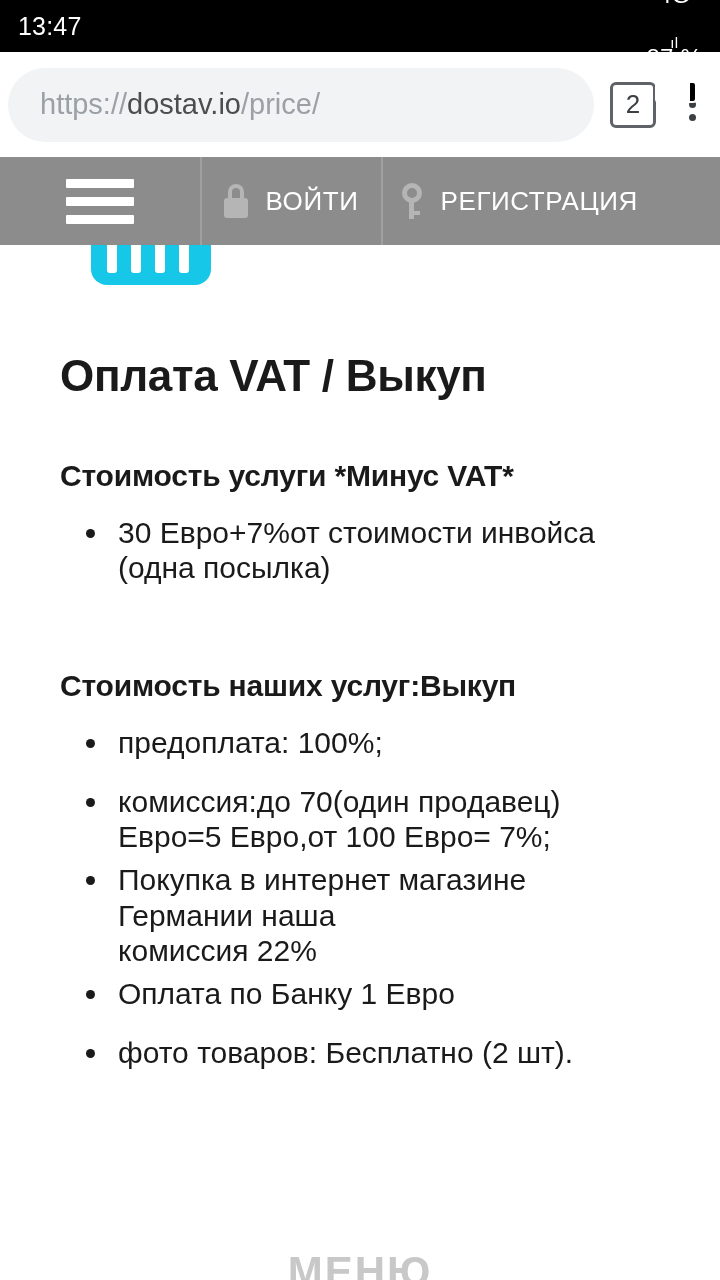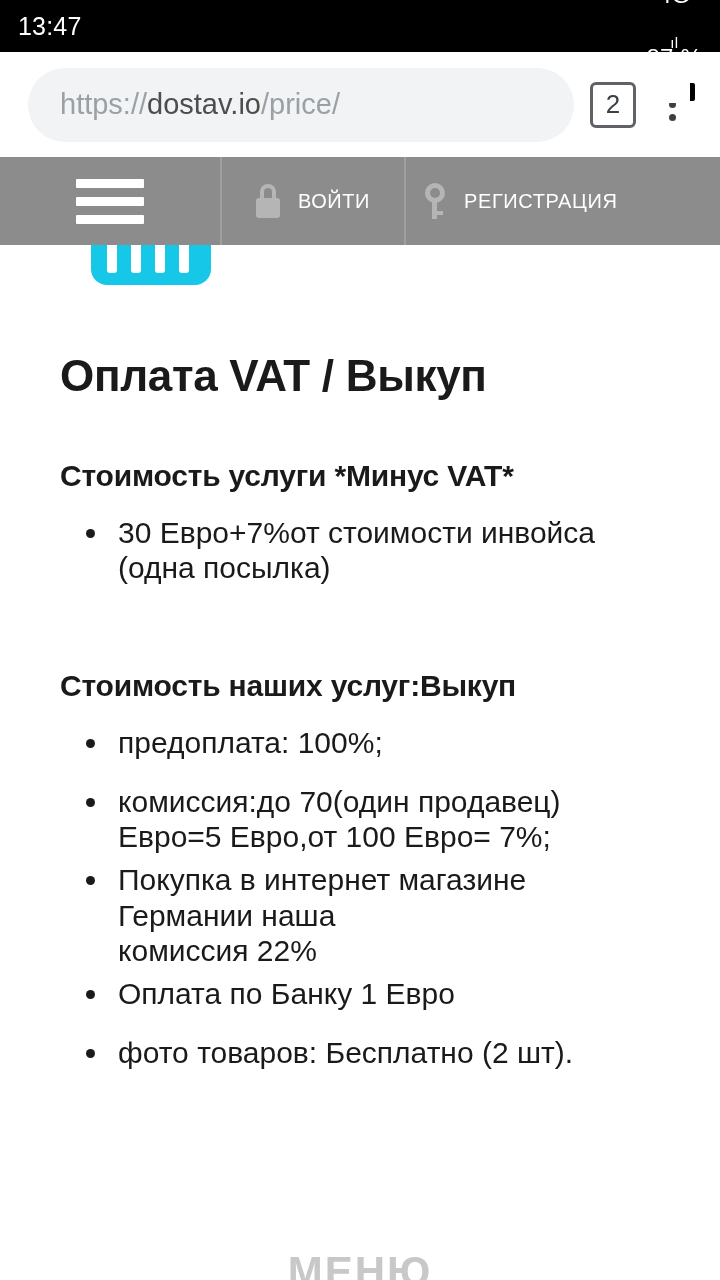--- a/index.html
+++ b/index.html
@@ -65,21 +65,21 @@
     background: #ffffff;
     border-radius: 0 2px 2px 0;
   }
 
   
   .browser-bar {
     height: 105px;
     background: #ffffff;
     display: flex;
     align-items: center;
-    padding: 0 28px;
+    padding: 0 8px;
     gap: 16px;
   }
   .url-pill {
     flex: 1;
     height: 74px;
     background: #f1f3f4;
     border-radius: 37px;
     display: flex;
     align-items: center;
     padding: 0 32px;
@@ -123,21 +123,21 @@
     background: #8c8c8c;
     display: flex;
     align-items: stretch;
   }
   .nav-cell {
     display: flex;
     align-items: center;
     justify-content: center;
     gap: 18px;
     color: #ffffff;
-    font-size: 20px;
+    font-size: 26px;
     letter-spacing: 0.6px;
     border-left: 2px solid #a0a0a0;
     padding: 0 22px;
   }
   .nav-cell:first-child { border-left: none; }
   .hamburger-cell {
     width: 220px;
     justify-content: center;
   }
   .hamburger {

